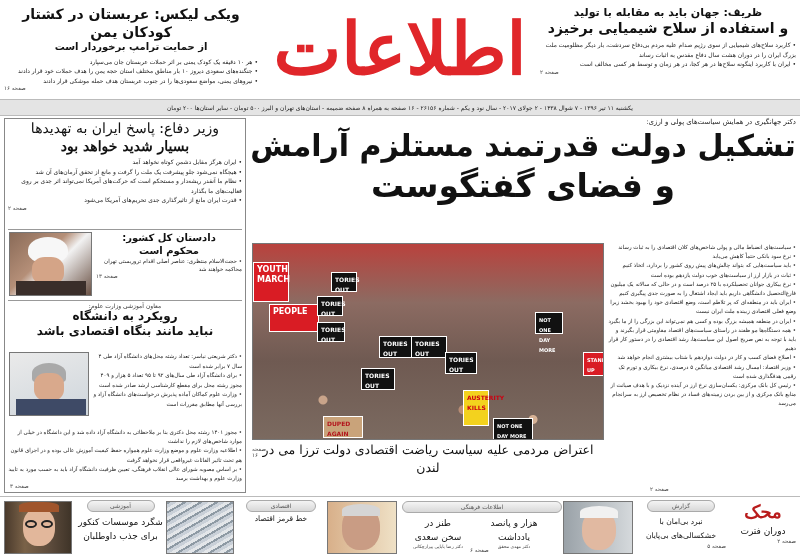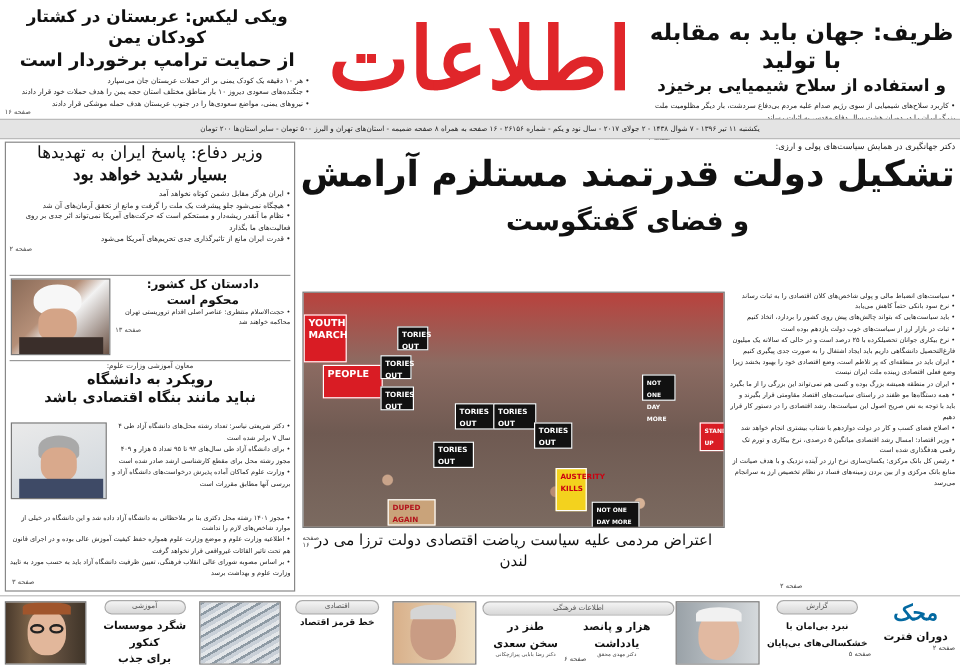--- a/index.html
+++ b/index.html
@@ -12,40 +12,40 @@
 .pg{font-size:5.5px;color:#444;text-align:left;direction:ltr}
 .rule{position:absolute;background:#999}
 #masthead{left:268px;top:4px;width:264px;height:88px;display:flex;align-items:center;justify-content:center;color:#e0262a;font-family:"DejaVu Serif",serif;font-weight:bold;font-size:72px;letter-spacing:-2px}
 #dateline{left:0;top:99px;width:800px;height:17px;background:#e4e4e4;border-top:1px solid #bbb;border-bottom:1px solid #bbb;font-size:6px;line-height:15px;text-align:center;color:#222}
 .box{position:absolute;border:1px solid #888;background:#fff}
 .photo{position:absolute;border:1px solid #777;overflow:hidden}
 .section-pill{position:absolute;height:12px;border-radius:6px;background:linear-gradient(#f4f4f4,#d8d8d8);border:1px solid #aaa;font-size:6px;text-align:center;line-height:10px;color:#555}
 .sign{font-weight:bold;font-size:10px;padding:2px 3px;color:#fff;background:#111;border:1px solid #fff;line-height:10px;position:absolute;direction:ltr}
 .sign.red{background:#d91c24}
 .sign.yel{background:#f3d21e;color:#c01}
-.bot-title{font-weight:bold;font-size:9px;text-align:center;line-height:14px}
+.bot-title{font-weight:normal;font-size:9px;text-align:center;line-height:14px}
 </style>
 </head>
 <body>
 
 <div class="abs" style="left:4px;top:4px;width:254px;height:92px">
   <div class="hl" style="font-size:14px;margin-top:2px">ویکی لیکس: عربستان در کشتار کودکان یمن</div>
-  <div class="hl" style="font-size:15px">از حمایت ترامپ برخوردار است</div>
+  <div class="hl" style="font-size:10px">از حمایت ترامپ برخوردار است</div>
   <div class="bul" style="margin-top:3px">
     <div>هر ۱۰ دقیقه یک کودک یمنی بر اثر حملات عربستان جان می‌سپارد</div>
     <div>جنگنده‌های سعودی دیروز ۱۰ بار مناطق مختلف استان حجه یمن را هدف حملات خود قرار دادند</div>
     <div>نیروهای یمنی، مواضع سعودی‌ها را در جنوب عربستان هدف حمله موشکی قرار دادند</div>
   </div>
   <div class="pg">صفحه ۱۶</div>
 </div>
 
 <div id="masthead" class="abs">اطلاعات</div>
 
 <div class="abs" style="left:540px;top:4px;width:256px;height:92px">
-  <div class="hl" style="font-size:19px;margin-top:12px">ظریف: جهان باید به مقابله با تولید</div>
+  <div class="hl" style="font-size:11px;margin-top:2px">ظریف: جهان باید به مقابله با تولید</div>
   <div class="hl" style="font-size:14px">و استفاده از سلاح شیمیایی برخیزد</div>
   <div class="bul" style="margin-top:3px">
     <div>کاربرد سلاح‌های شیمیایی از سوی رژیم صدام علیه مردم بی‌دفاع سردشت، بار دیگر مظلومیت ملت بزرگ ایران را در دوران هشت سال دفاع مقدس به اثبات رساند</div>
     <div>ایران با کاربرد اینگونه سلاح‌ها در هر کجا، در هر زمان و توسط هر کسی مخالف است</div>
   </div>
   <div class="pg">صفحه ۲</div>
 </div>
 
 <div id="dateline" class="abs">یکشنبه ۱۱ تیر ۱۳۹۶ - ۷ شوال ۱۴۳۸ - ۲ جولای ۲۰۱۷ - سال نود و یکم - شماره ۲۶۱۵۶ - ۱۶ صفحه به همراه ۸ صفحه ضمیمه - استان‌های تهران و البرز ۵۰۰ تومان - سایر استان‌ها ۲۰۰ تومان</div>
 
@@ -97,21 +97,21 @@
 <div class="bul" style="position:absolute;left:8px;top:428px;width:234px;font-size:5.5px;line-height:9.2px">
   <div>مجوز ۱۴۰۱ رشته محل دکتری بنا بر ملاحظاتی به دانشگاه آزاد داده شد و این دانشگاه در خیلی از موارد شاخص‌های لازم را نداشت</div>
   <div>اطلاعیه وزارت علوم و موضع وزارت علوم همواره حفظ کیفیت آموزش عالی بوده و در اجرای قانون هم تحت تاثیر القائات غیرواقعی قرار نخواهد گرفت</div>
   <div>بر اساس مصوبه شورای عالی انقلاب فرهنگی، تعیین ظرفیت دانشگاه آزاد باید به حسب مورد به تایید وزارت علوم و بهداشت برسد</div>
 </div>
 <div class="pg" style="position:absolute;left:10px;top:483px">صفحه ۳</div>
 
 <div class="abs" style="left:250px;top:118px;width:546px">
   <div style="font-size:7px;text-align:right;color:#222">دکتر جهانگیری در همایش سیاست‌های پولی و ارزی:</div>
   <div class="hl" style="font-size:30px;line-height:40px;letter-spacing:-0.5px">تشکیل دولت قدرتمند مستلزم آرامش</div>
-  <div class="hl" style="font-size:22px;line-height:40px">و فضای گفتگوست</div>
+  <div class="hl" style="font-size:33px;line-height:40px">و فضای گفتگوست</div>
 </div>
 
 <div class="photo" style="left:252px;top:243px;width:352px;height:197px;background:
   radial-gradient(circle at 20% 80%,#c9a48a 0 4px,transparent 5px),
   radial-gradient(circle at 60% 85%,#b88c74 0 4px,transparent 5px),
   radial-gradient(circle at 80% 90%,#d7b296 0 4px,transparent 5px),
   linear-gradient(180deg,#b9423d 0%,#8c6b62 30%,#6f5a52 60%,#7b6a60 100%)">
   <div class="sign red" style="left:0;top:18px;width:36px;height:40px;font-size:8px">YOUTH MARCH</div>
   <div class="sign red" style="left:16px;top:60px;width:50px;height:28px;font-size:8px">PEOPLE</div>
   <div class="sign" style="left:78px;top:28px;width:26px;height:20px;font-size:6px">TORIES OUT</div>
@@ -185,16 +185,16 @@
   <div style="position:absolute;left:18px;top:8px;width:34px;height:40px;border-radius:45%;background:#e1b9a1"></div>
   <div style="position:absolute;left:16px;top:4px;width:38px;height:12px;border-radius:50% 50% 0 0;background:#f1f1f1"></div>
 </div>
 <div class="abs" style="left:636px;top:500px;width:90px">
   <div class="section-pill" style="position:relative;width:68px;margin:0 auto">گزارش</div>
   <div class="bot-title" style="margin-top:3px;font-size:7.5px">نبرد بی‌امان با</div>
   <div class="bot-title" style="font-size:7.5px">خشکسالی‌های بی‌پایان</div>
   <div class="pg" style="text-align:right;direction:rtl">صفحه ۵</div>
 </div>
 <div class="abs" style="left:730px;top:500px;width:66px">
-  <div style="font-family:'DejaVu Serif',serif;font-size:18px;font-weight:bold;text-align:center;color:#0369a1;line-height:24px">محک</div>
+  <div style="font-family:'DejaVu Serif',serif;font-size:18px;font-weight:bold;text-align:center;color:#b91c1c;line-height:24px">محک</div>
   <div class="bot-title">دوران فترت</div>
   <div class="pg" style="text-align:right;direction:rtl">صفحه ۲</div>
 </div>
 
 </body></html>

